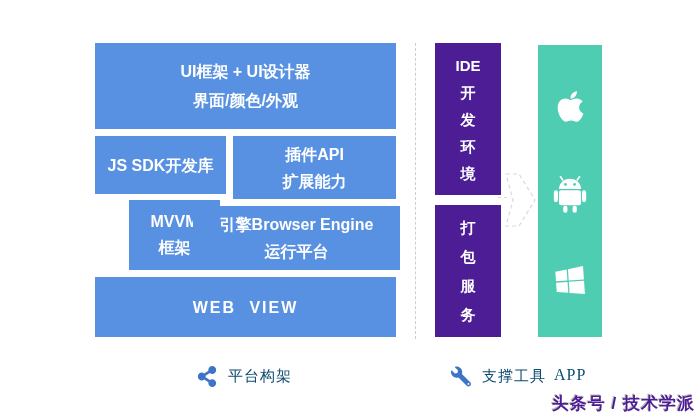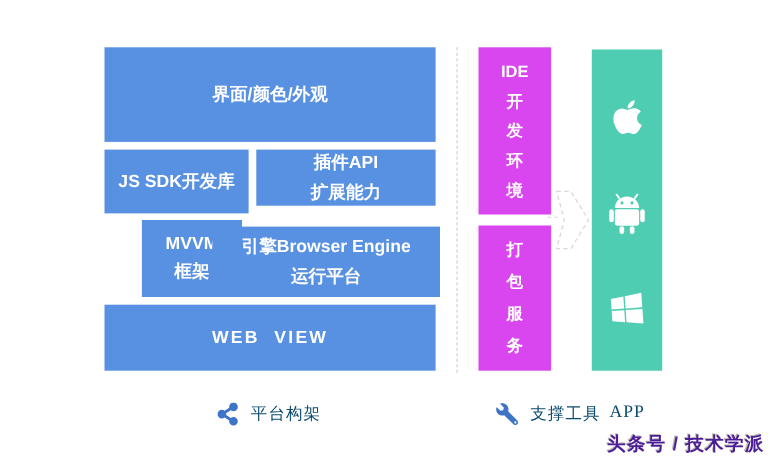--- a/index.html
+++ b/index.html
@@ -8,31 +8,31 @@
     background: #ffffff; overflow: hidden;
     font-family: "Liberation Sans", "DejaVu Sans", sans-serif;
   }
   .box {
     position: absolute; background: #5891E1; color: #fff;
     display: flex; flex-direction: column; align-items: center; justify-content: center;
     font-weight: bold; font-size: 16px; text-align: center; line-height: 27px;
   }
   .box-ui       { left: 95px;  top: 43px;  width: 301px; height: 86px; line-height: 29px; }
   .box-jssdk    { left: 95px;  top: 136px; width: 131px; height: 58px; }
-  .box-plugin   { left: 233px; top: 136px; width: 163px; height: 51px; }
+  .box-plugin   { left: 233px; top: 136px; width: 163px; height: 63px; }
   .box-mvvm     { left: 95px;  top: 200px; width: 91px;  height: 70px; line-height: 26px; margin-left: 34px; }
   .box-engine   { left: 193px; top: 206px; width: 207px; height: 64px; }
   .box-webview  { left: 95px;  top: 277px; width: 301px; height: 60px; letter-spacing: 2px; word-spacing: 7px; }
 
   .divider {
     position: absolute; left: 415px; top: 43px; height: 296px; width: 0;
     border-left: 1px dashed #cdcdcd;
   }
   .obox {
-    position: absolute; left: 435px; width: 66px; background: #d946ef; color: #fff;
+    position: absolute; left: 435px; width: 66px; background: #4c1d95; color: #fff;
     display: flex; flex-direction: column; justify-content: center;
     font-weight: bold; font-size: 15px; text-align: center;
   }
   .obox-ide { top: 43px;  height: 152px; line-height: 27px; }
   .obox-pkg { top: 205px; height: 132px; line-height: 29px; }
 
   .connector-dash {
     position: absolute; left: 498px; top: 197px; width: 9px; height: 0;
     border-top: 1px dashed #d9d9d9;
   }
@@ -60,20 +60,21 @@
     color: #4c1d95; font-size: 17px; font-weight: bold; letter-spacing: 1px;
     text-shadow: 1px 1px 0 #ffffff, -1px -1px 0 #b9b9b2;
   }
 </style>
 </head>
 <body>
 
 <div class="canvas">
 
   <div class="box box-ui">
+    <div>UI框架 + UI设计器</div>
     <div>界面/颜色/外观</div>
   </div>
 
   <div class="box box-jssdk">
     <div>JS SDK开发库</div>
   </div>
 
   <div class="box box-plugin">
     <div>插件API</div>
     <div>扩展能力</div>

